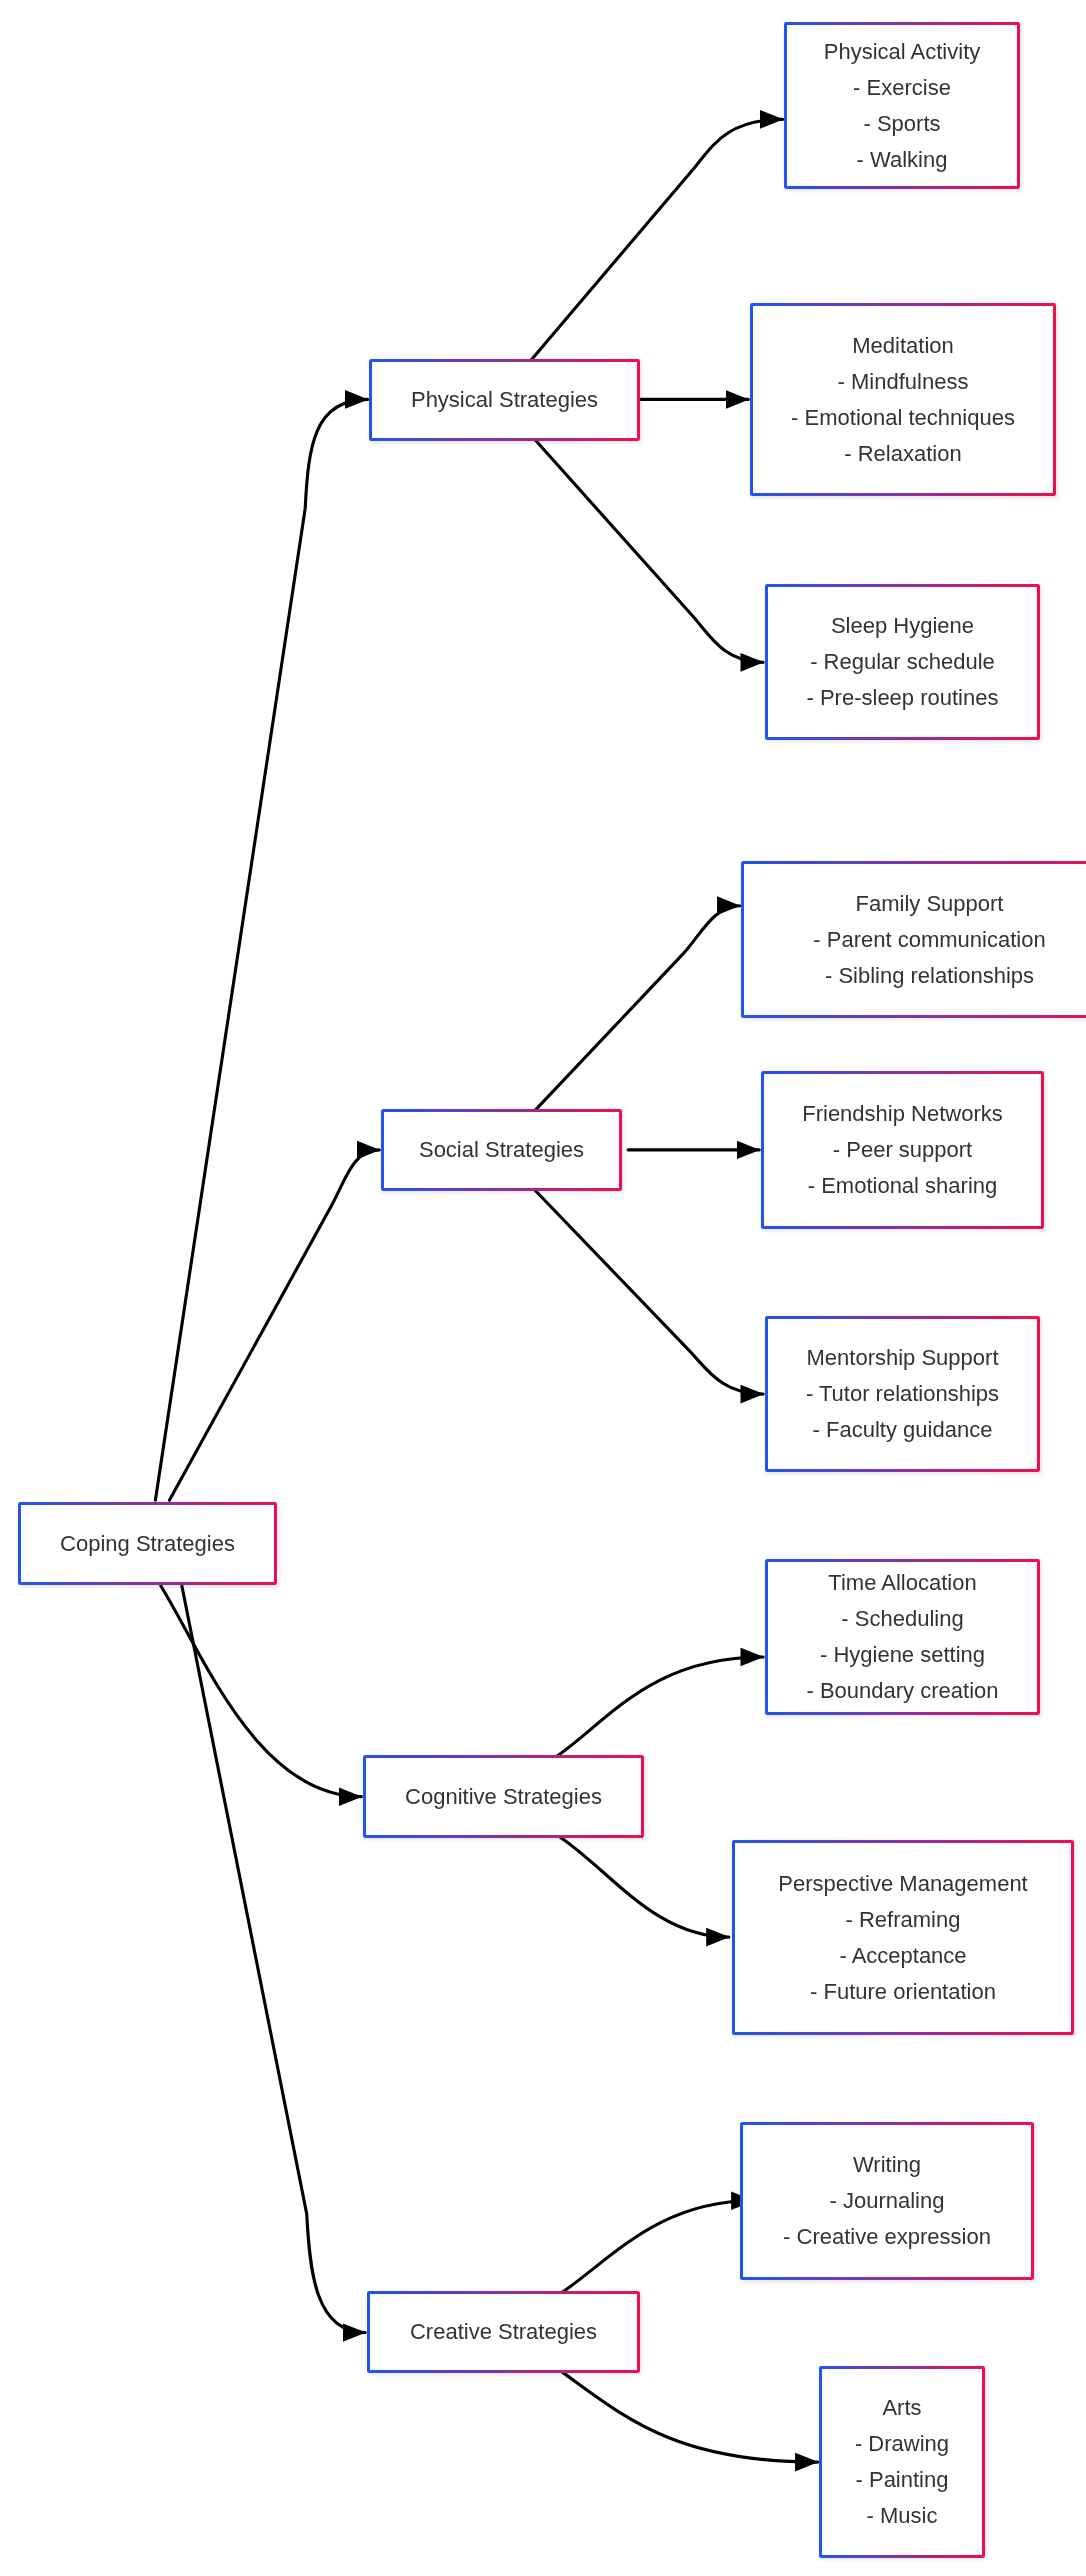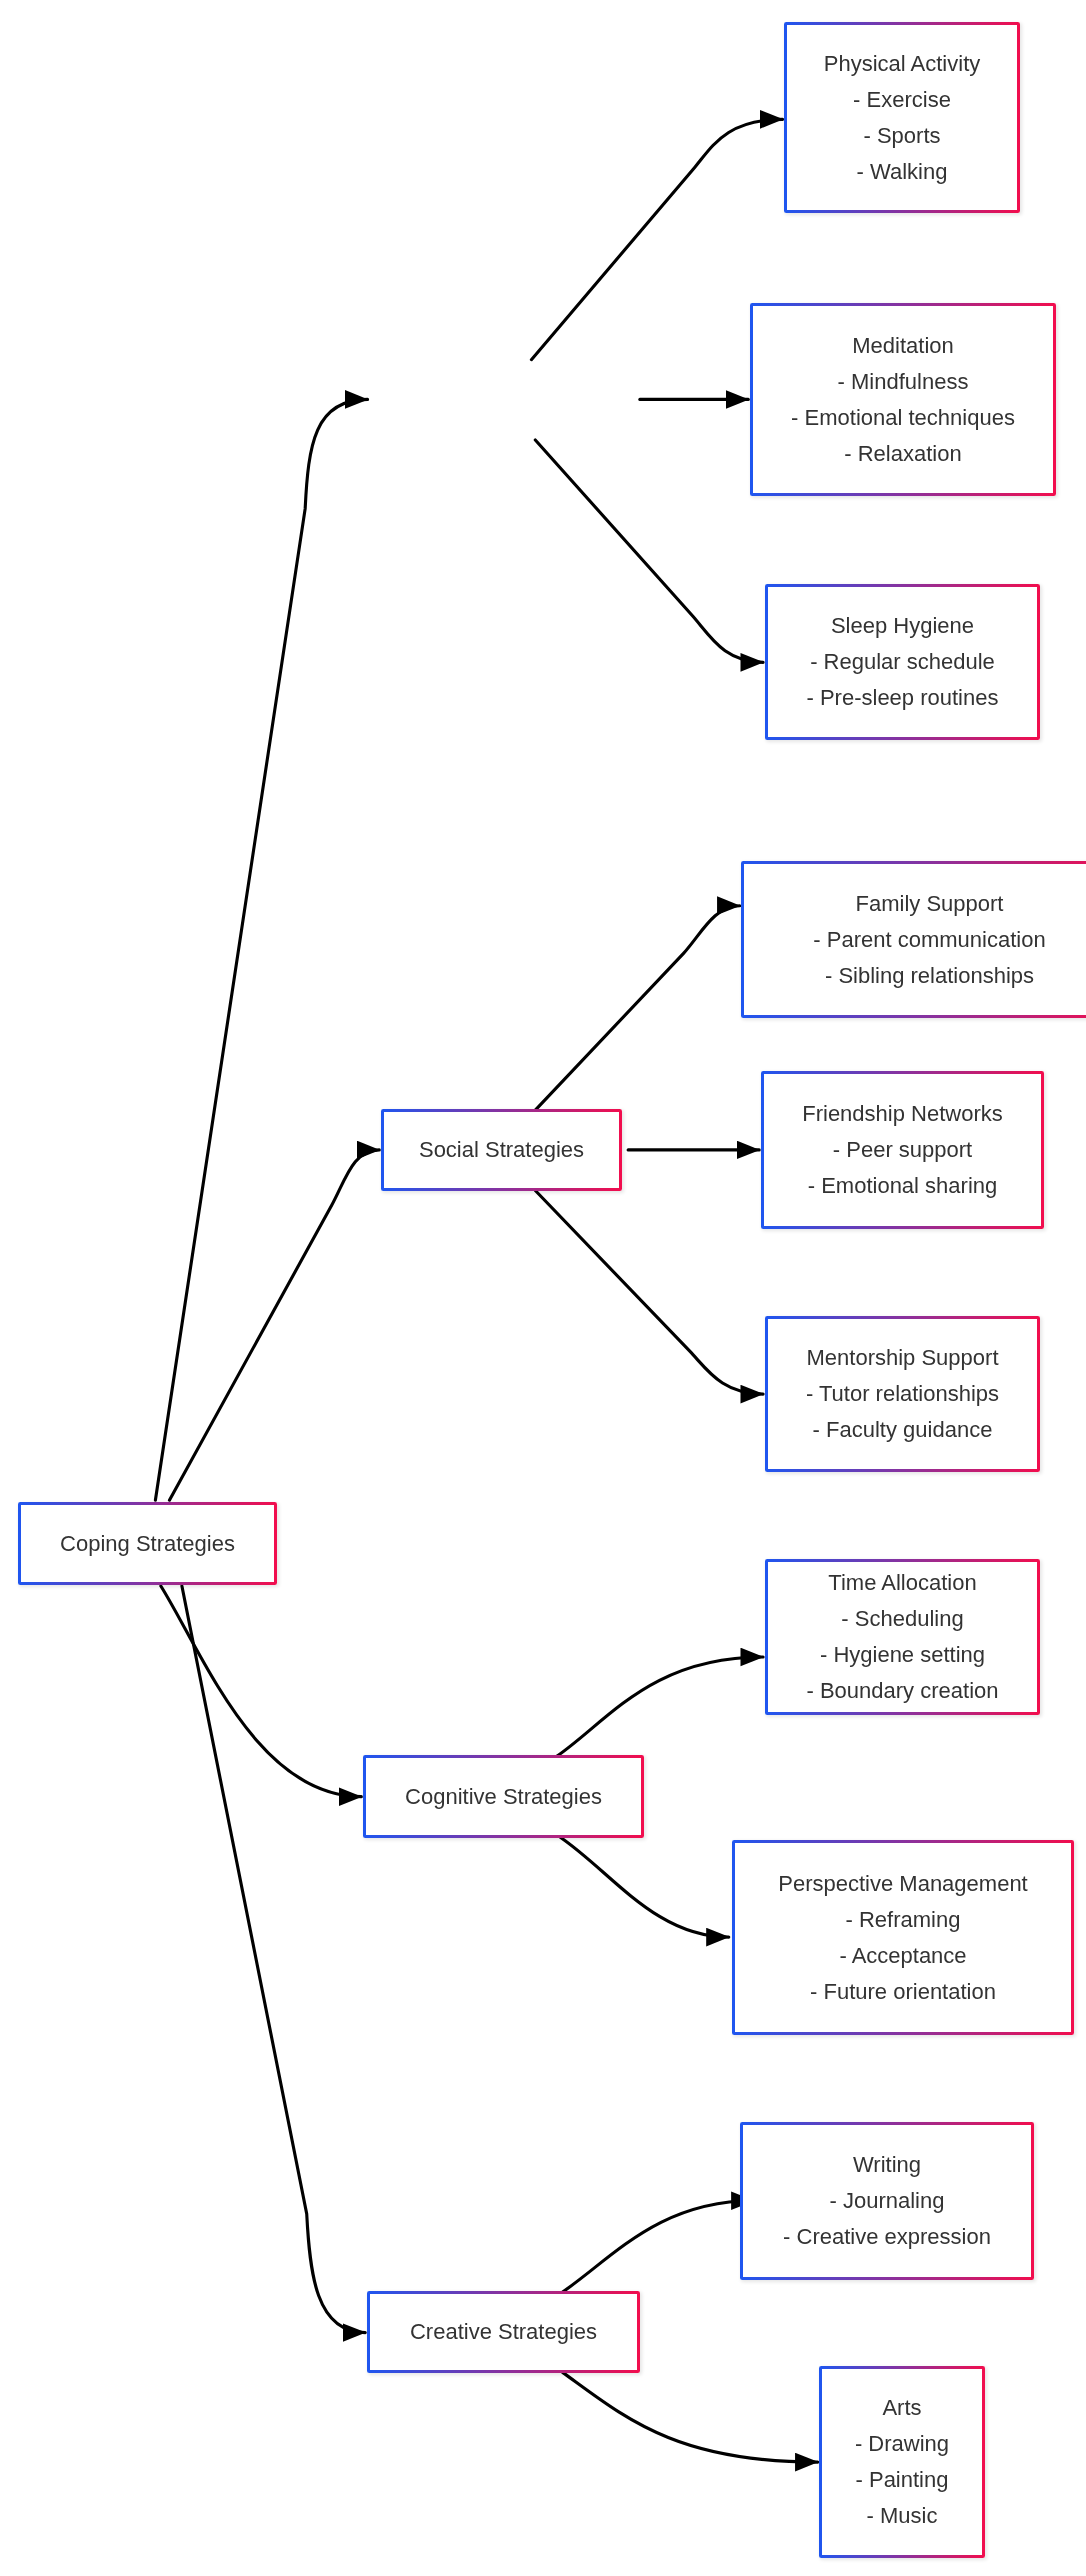--- a/index.html
+++ b/index.html
@@ -65,34 +65,37 @@
     <path class="edge" marker-end="url(#arrowhead)" d="M 714 2251 C 780 2205 835 2124 978 2124"></path>
     <path class="edge" marker-end="url(#arrowhead)" d="M 718 2355 C 784 2400 840 2483 934 2483"></path>
     <path class="edge" marker-end="url(#arrowhead)" d="M 721 2938 C 786 2893 845 2821 966 2821"></path>
     <path class="edge" marker-end="url(#arrowhead)" d="M 721 3041 C 800 3098 865 3156 1048 3156"></path>
   </svg>
 
   <div class="node" style="left:18px;top:1502px;width:259px;height:83px">
     <div class="line">Coping Strategies</div>
   </div>
 
+  <div class="node" style="left:369px;top:359px;width:271px;height:82px">
+    <div class="line">Physical Strategies</div>
+  </div>
 
   <div class="node" style="left:381px;top:1109px;width:241px;height:82px">
     <div class="line">Social Strategies</div>
   </div>
 
   <div class="node" style="left:363px;top:1755px;width:281px;height:83px">
     <div class="line">Cognitive Strategies</div>
   </div>
 
   <div class="node" style="left:367px;top:2291px;width:273px;height:82px">
     <div class="line">Creative Strategies</div>
   </div>
 
-  <div class="node" style="left:784px;top:22px;width:236px;height:191px">
+  <div class="node" style="left:784px;top:22px;width:236px;height:167px">
     <div class="line">Physical Activity</div>
     <div class="line">- Exercise</div>
     <div class="line">- Sports</div>
     <div class="line">- Walking</div>
   </div>
 
   <div class="node" style="left:750px;top:303px;width:306px;height:193px">
     <div class="line">Meditation</div>
     <div class="line">- Mindfulness</div>
     <div class="line">- Emotional techniques</div>

